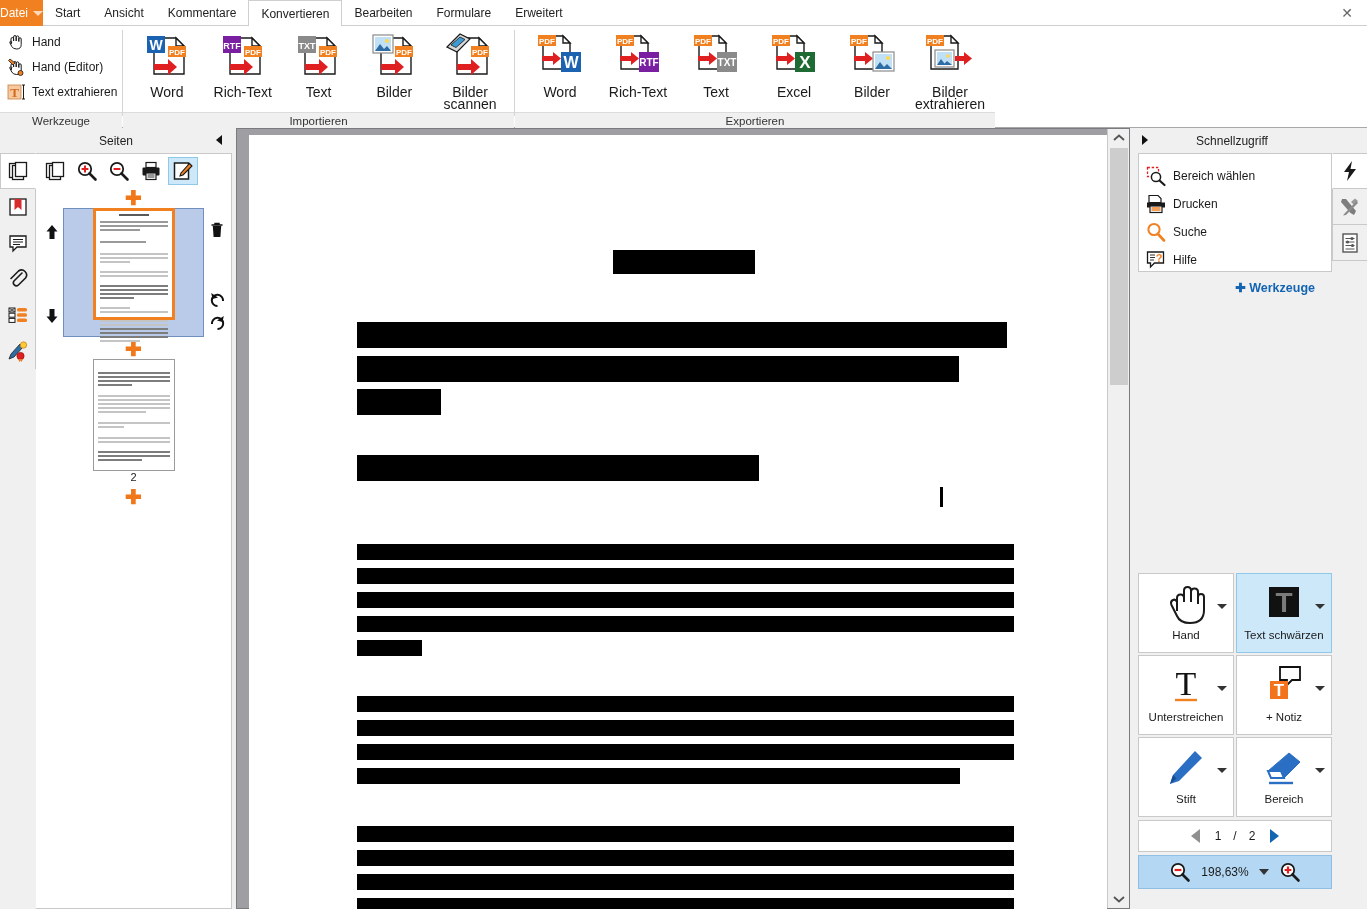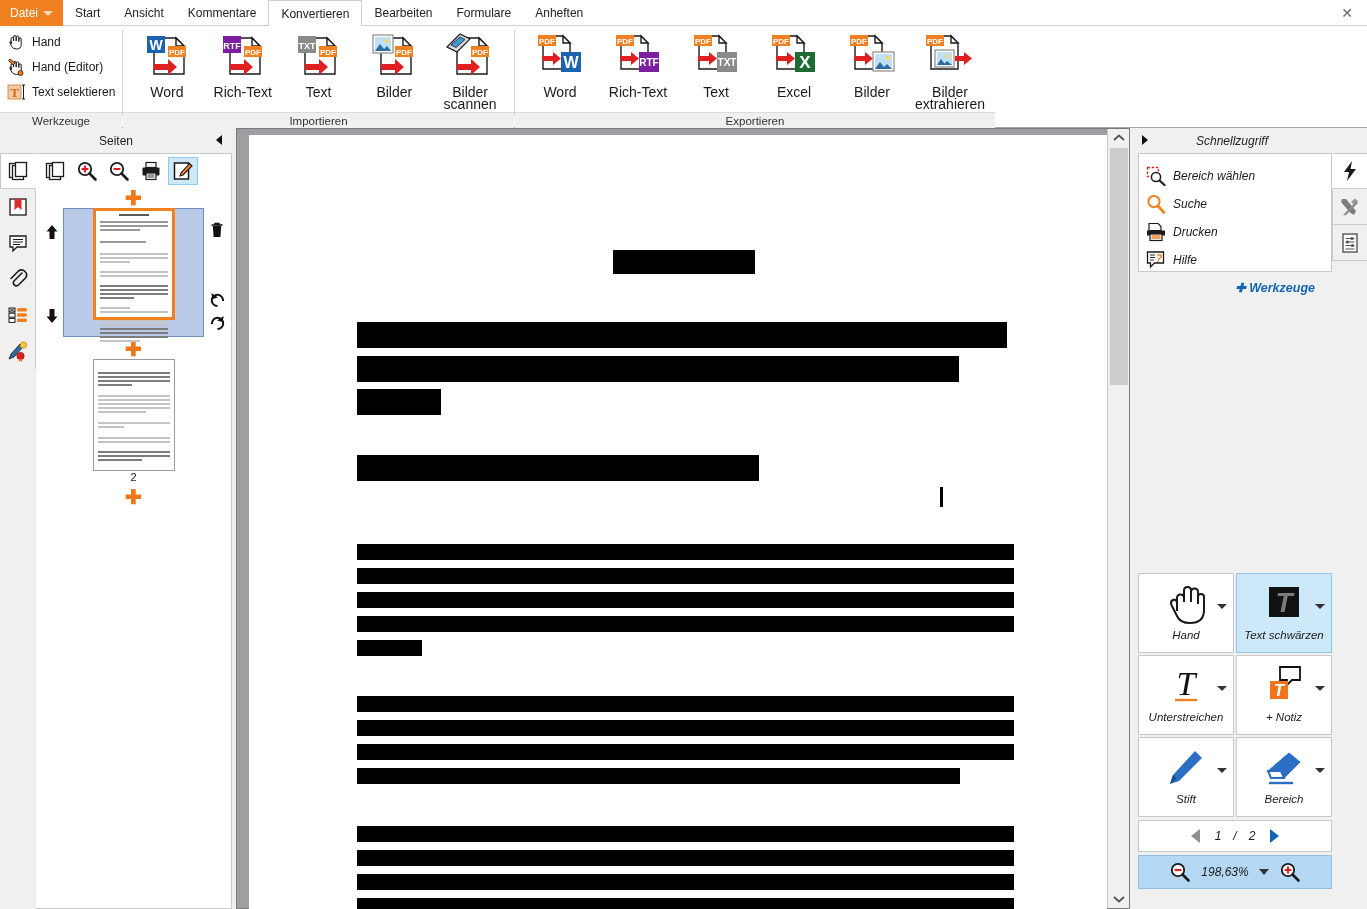--- a/index.html
+++ b/index.html
@@ -17,21 +17,21 @@
   
   .menubar {
     position: absolute; top: 0; left: 0; width: 1367px; height: 26px;
     background: #ffffff;
     border-bottom: 1px solid #cfcfcf;
     display: flex; align-items: stretch;
   }
   .menu-file {
     background: #F08020; color: #ffffff;
     display: flex; align-items: center; gap: 5px;
-    padding: 0 10px; height: 26px; font-size: 12px;
+    padding: 0 0; height: 26px; font-size: 12px;
   }
   .menu-file .caret {
     width: 0; height: 0;
     border-left: 5px solid transparent;
     border-right: 5px solid transparent;
     border-top: 5px solid #ffd9b8;
   }
   .menu-item {
     display: flex; align-items: center; padding: 0 12px; height: 26px;
     font-size: 12px; color: #222; background: transparent;
@@ -179,21 +179,20 @@
   }
   .vs-arrow { width: 22px; height: 18px; display: flex;
     align-items: center; justify-content: center; color: #555; font-size: 10px; }
   .vs-thumb { position: absolute; left: 2px; top: 19px; width: 18px;
     height: 237px; background: #cdcdcd; }
 
   
   .rightpanel {
     position: absolute; left: 1132px; top: 0; width: 235px; height: 781px;
     background: #f0f0f0;
-    font-style: italic;
   }
   .rp-title {
     position: absolute; top: 0; left: 0; width: 200px; height: 25px;
     display: flex; align-items: center; justify-content: center;
     font-size: 12px; color: #222;
   }
   .rp-expand { position: absolute; left: 6px; top: 5px; width: 14px; height: 14px;
     display: flex; align-items: center; justify-content: center; color: #111; }
   .rp-card {
     position: absolute; left: 6px; top: 25px; width: 194px; height: 119px;
@@ -270,21 +269,21 @@
     <div class="menu-item active">
         <span>Konvertieren</span>
       </div>
     <div class="menu-item">
         <span>Bearbeiten</span>
       </div>
     <div class="menu-item">
         <span>Formulare</span>
       </div>
     <div class="menu-item">
-        <span>Anheften</span>
+        <span>Erweitert</span>
       </div>
     <div class="menu-close">
         <span>✕</span>
       </div>
   </div>
 
   <div class="ribbon">
 
     <div class="rgroup tools">
       <div class="rbody">
@@ -307,21 +306,21 @@
           <span class="lbl">Hand (Editor)</span>
         </div>
         <div class="tool-row">
           <span>
             <svg width="20" height="20" viewBox="0 0 20 20">
               <rect x="2" y="3" width="13" height="14" fill="#F6C9A0" stroke="#c98040" stroke-width="0.8"></rect>
               <text x="8.5" y="15" font-family="Liberation Serif, serif" font-size="13" font-weight="bold" fill="#D2691E" text-anchor="middle">T</text>
               <path d="M16 3 L19 3 M17.5 3 L17.5 17 M16 17 L19 17" stroke="#1a1a1a" stroke-width="1" fill="none"></path>
             </svg>
           </span>
-          <span class="lbl">Text selektieren</span>
+          <span class="lbl">Text extrahieren</span>
         </div>
       </div>
       <div class="rlabel">Werkzeuge</div>
     </div>
 
     <div class="rsep"></div>
 
     <div class="rgroup convgroup" style="width:391px;">
       <div class="rbody">
 
@@ -795,36 +794,36 @@
               <rect x="2.5" y="2.5" width="11" height="9" fill="none" stroke="#E02020" stroke-width="1.3" stroke-dasharray="2.4 1.8"></rect>
               <circle cx="11" cy="12" r="4.6" fill="#fff" stroke="#1a1a1a" stroke-width="1.5"></circle>
               <path d="M14.5 15.5 L19.5 20" stroke="#1a1a1a" stroke-width="2.2" stroke-linecap="round"></path>
             </svg>
           </span>
           <span>Bereich wählen</span>
         </div>
         <div class="qa-row">
           <span>
             <svg width="22" height="22" viewBox="0 0 22 22">
-              <circle cx="9" cy="8.5" r="5.6" fill="#fff" stroke="#F08020" stroke-width="2"></circle>
-              <path d="M13 13 L19 19.5" stroke="#F08020" stroke-width="2.6" stroke-linecap="round"></path>
-            </svg>
-          </span>
-          <span>Suche</span>
-        </div>
-        <div class="qa-row">
-          <span>
-            <svg width="22" height="22" viewBox="0 0 22 22">
               <path d="M4 2.5 h9 l3 3 v4 h-12 z" fill="#fff" stroke="#1a1a1a" stroke-width="1.2"></path>
               <rect x="2" y="9.5" width="18" height="5" fill="#1a1a1a"></rect>
               <rect x="5" y="13" width="12" height="6.5" fill="#fff" stroke="#1a1a1a" stroke-width="1.2"></rect>
               <path d="M6.5 15 h9 M6.5 17 h9" stroke="#F08020" stroke-width="1.4"></path>
             </svg>
           </span>
           <span>Drucken</span>
+        </div>
+        <div class="qa-row">
+          <span>
+            <svg width="22" height="22" viewBox="0 0 22 22">
+              <circle cx="9" cy="8.5" r="5.6" fill="#fff" stroke="#F08020" stroke-width="2"></circle>
+              <path d="M13 13 L19 19.5" stroke="#F08020" stroke-width="2.6" stroke-linecap="round"></path>
+            </svg>
+          </span>
+          <span>Suche</span>
         </div>
         <div class="qa-row">
           <span>
             <svg width="22" height="22" viewBox="0 0 22 22">
               <path d="M2.5 3 h16 v11 h-9 l-4 4 v-4 h-3 z" fill="#fff" stroke="#1a1a1a" stroke-width="1.3"></path>
               <path d="M5 6 h5 M5 8.5 h5 M5 11 h4" stroke="#1a1a1a" stroke-width="0.9"></path>
               <text x="14" y="13" font-family="Liberation Sans, sans-serif" font-size="11" font-weight="bold" fill="#F08020" text-anchor="middle">?</text>
             </svg>
           </span>
           <span>Hilfe</span>

